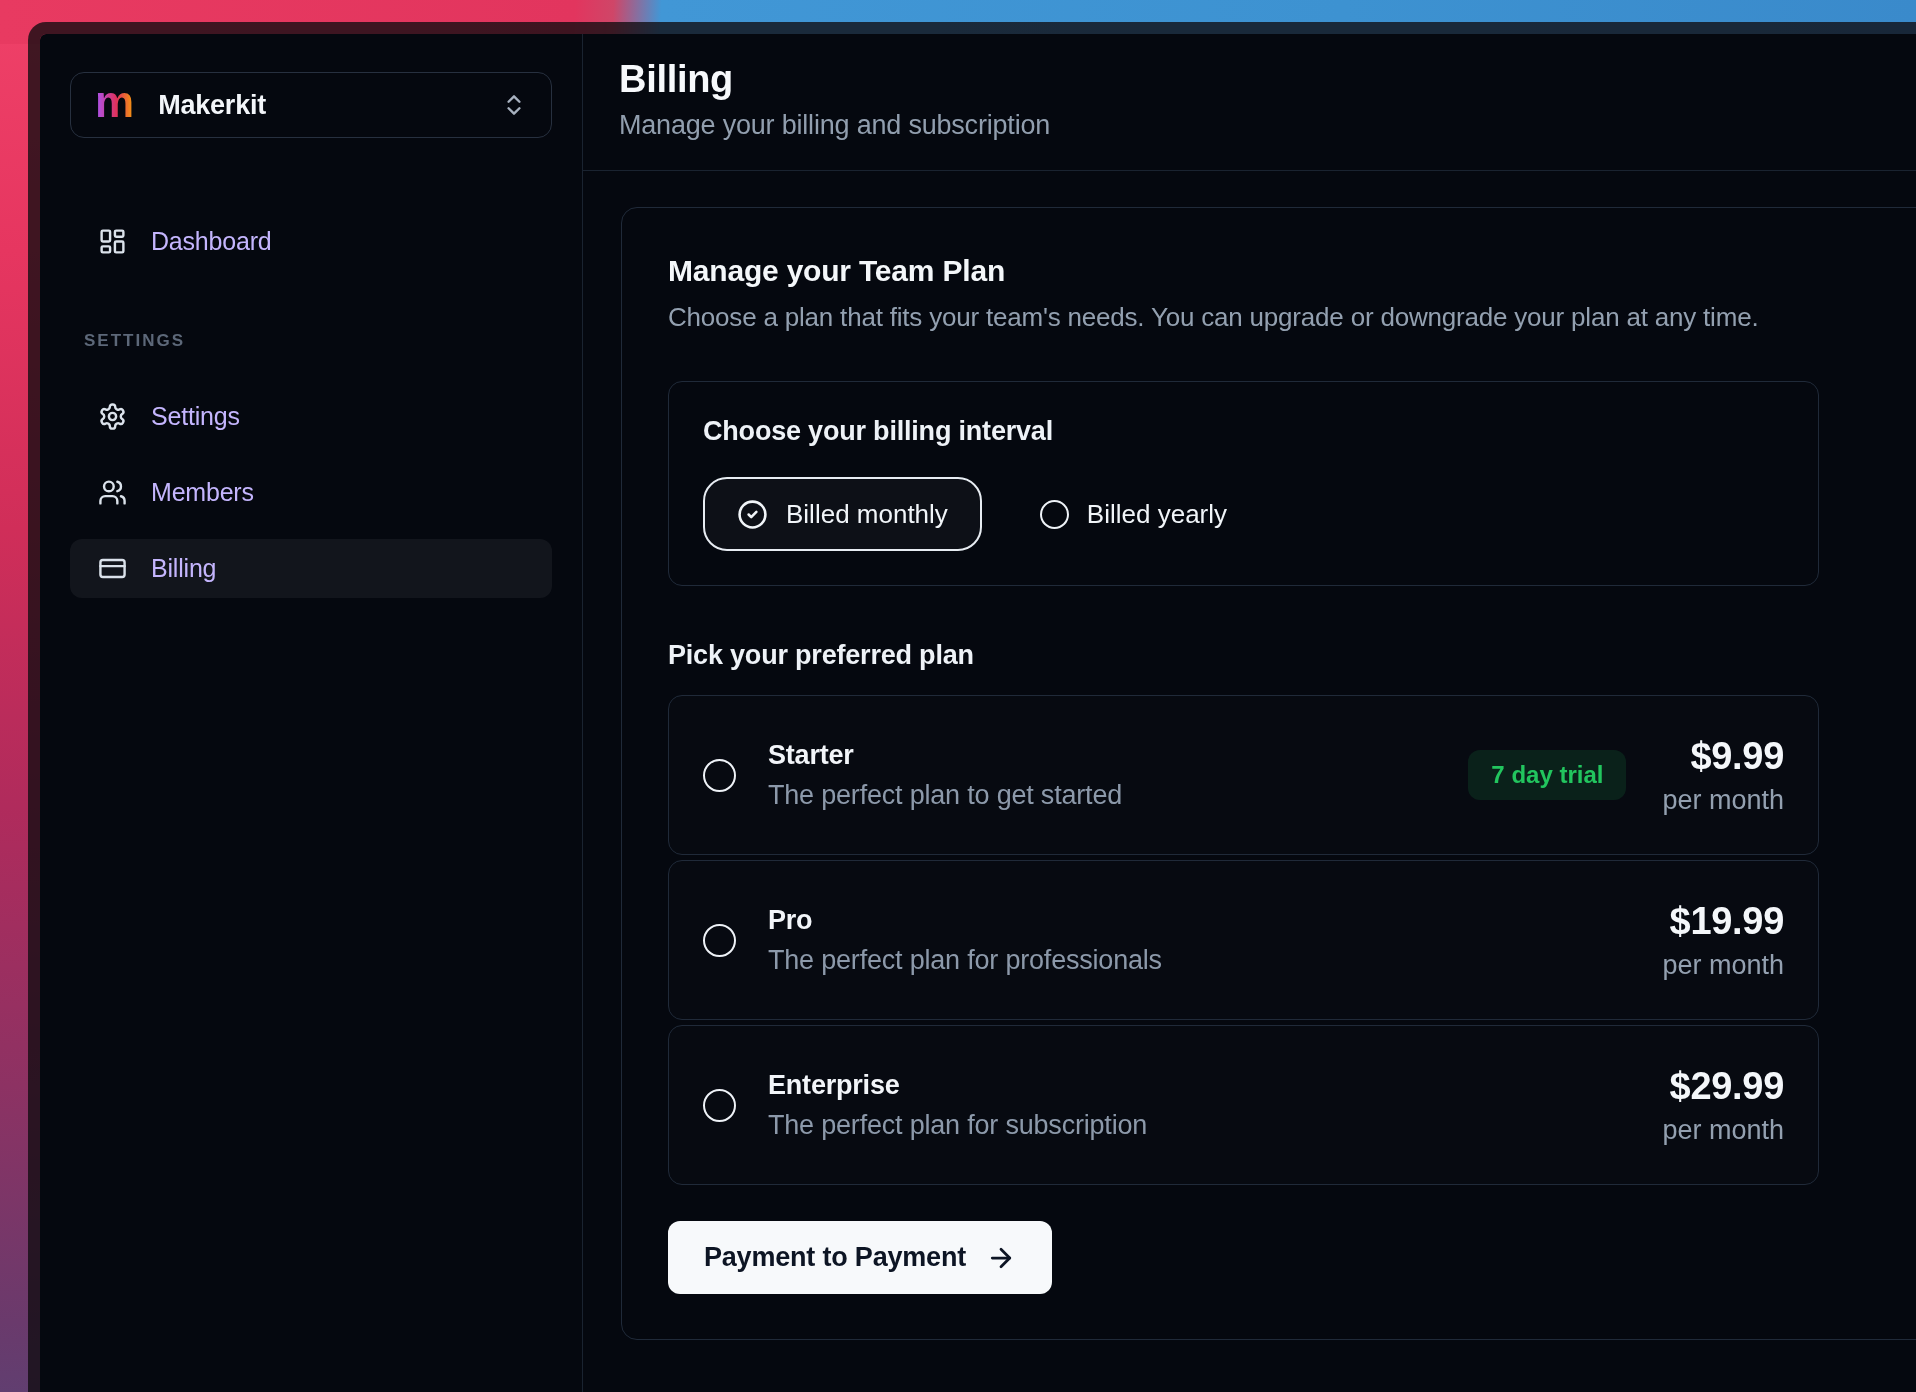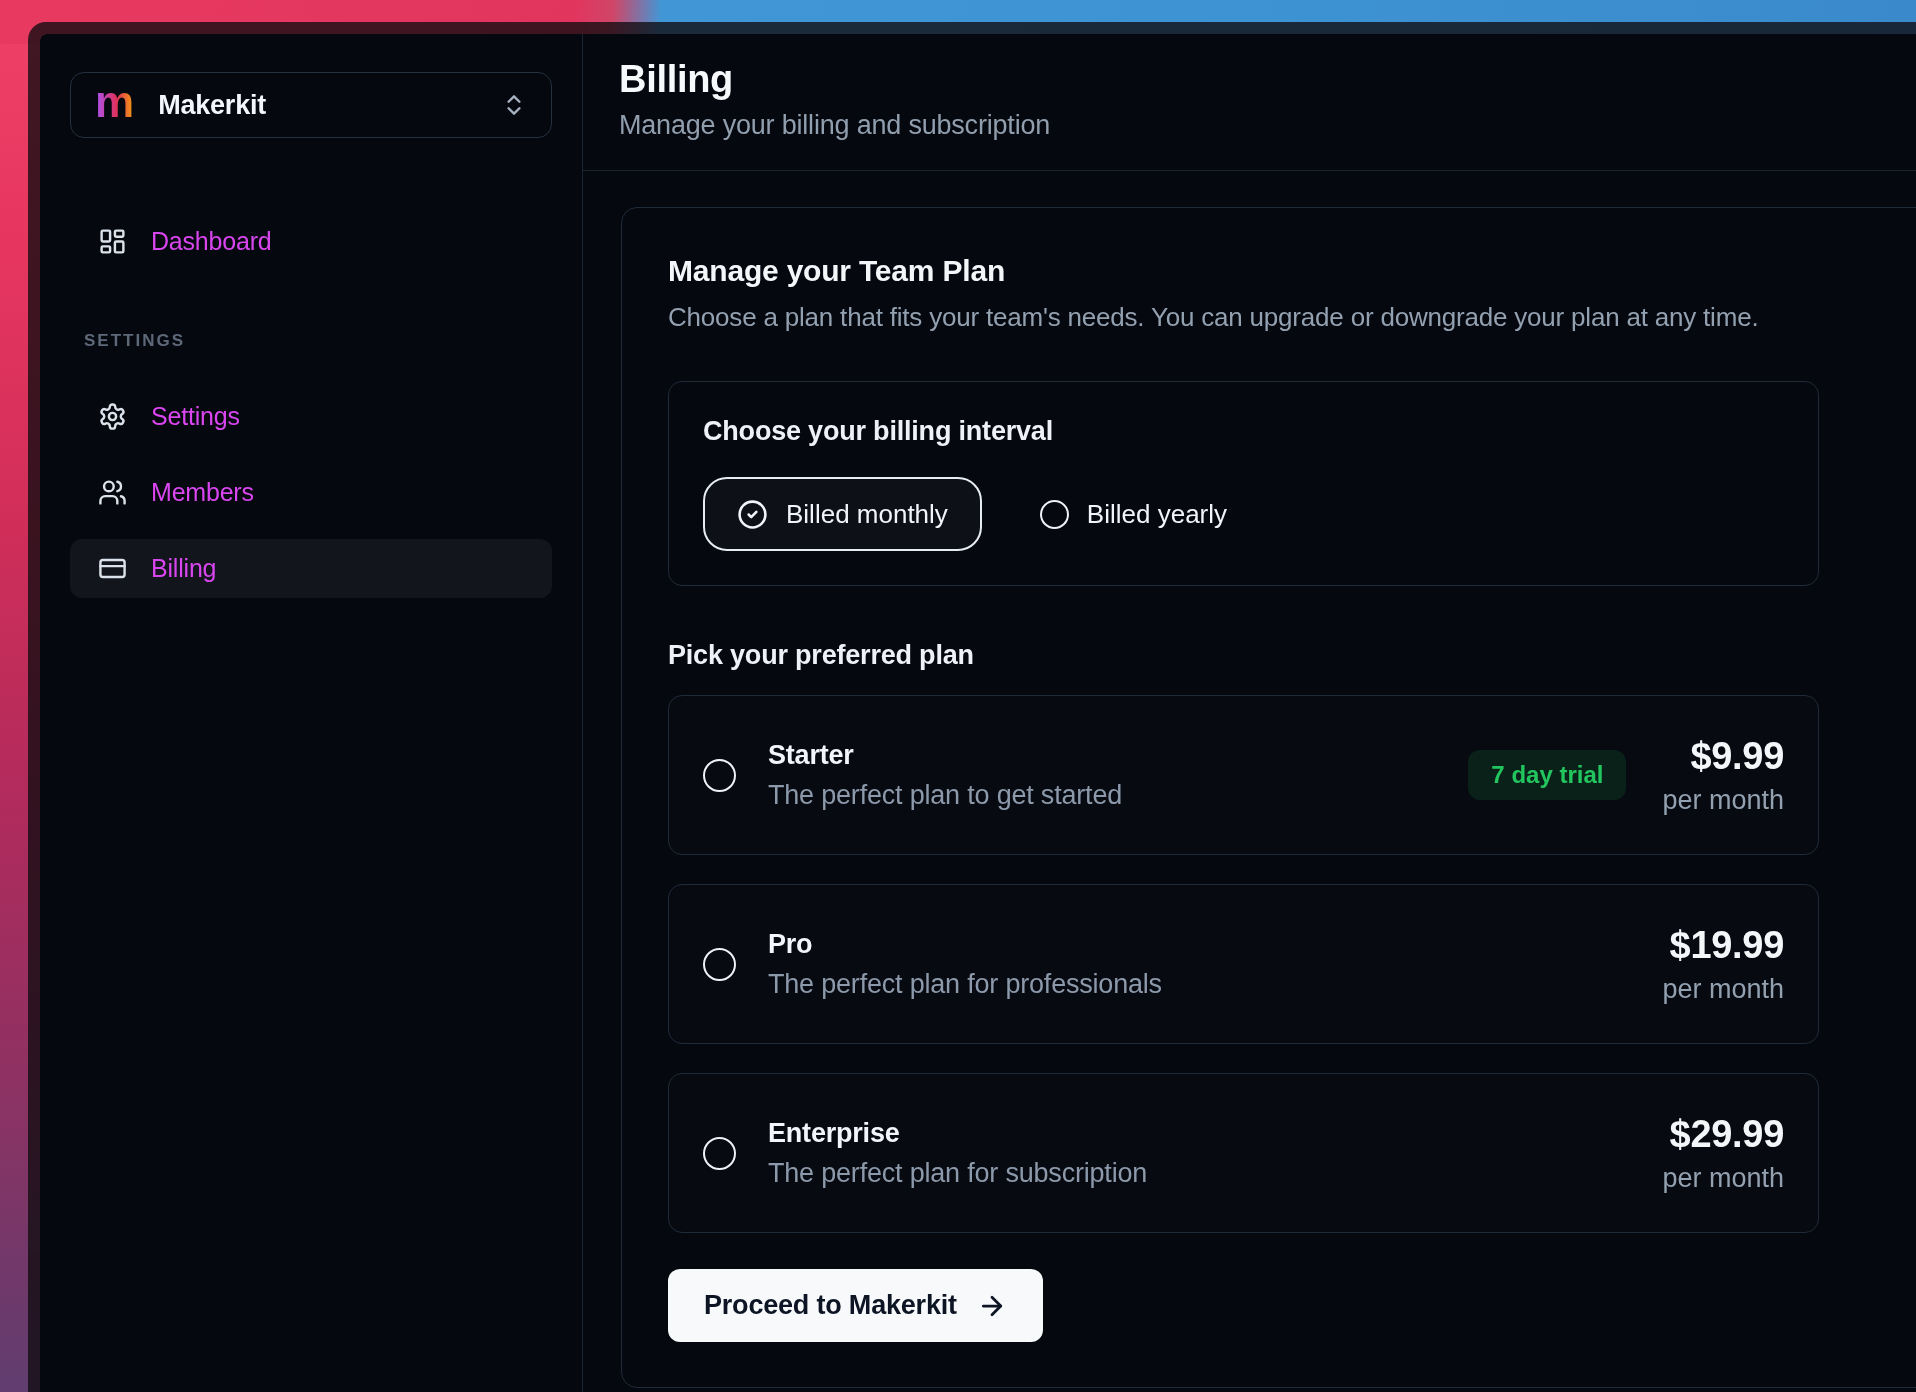--- a/index.html
+++ b/index.html
@@ -39,21 +39,21 @@
     font-size: 44px; font-weight: 700; line-height: 1;
     background: linear-gradient(90deg, #a855f7 0%, #e0315b 55%, #f59e0b 100%);
     -webkit-background-clip: text; background-clip: text; color: transparent;
     margin-top: -6px;
   }
   .ws-name { font-size: 27px; font-weight: 600; color: #f3f6fa; margin-left: 24px; letter-spacing: -0.2px; }
   .ws-chevron { margin-left: auto; color: #a7b1bf; }
   nav { margin-top: 74px; display: flex; flex-direction: column; }
   .nav-item {
     height: 59px; border-radius: 12px; display: flex; align-items: center;
-    padding: 0 28px; gap: 24px; color: #d946ef; font-size: 25px; letter-spacing: -0.2px;
+    padding: 0 28px; gap: 24px; color: #c4b5fd; font-size: 25px; letter-spacing: -0.2px;
     margin-bottom: 17px; cursor: pointer;
   }
   .nav-item .icon { color: #dbe2eb; flex: none; }
   .nav-item.active { background: rgba(255,255,255,0.055); }
   .section-label {
     font-size: 17px; font-weight: 600; letter-spacing: 2px; color: #5d6879;
     padding: 0 14px; margin: 43px 0 36px 0;
   }
   
   .main { flex: 1; min-width: 0; display: flex; flex-direction: column; }
@@ -80,21 +80,21 @@
     font-family: inherit; font-size: 26px; font-weight: 500; cursor: pointer;
   }
   .interval-radio { display: inline-flex; align-items: center; gap: 18px; font-size: 26px; color: #f1f5f9; cursor: pointer; }
   .radio-circle { width: 29px; height: 29px; border: 2.5px solid #eef2f7; border-radius: 50%; flex: none; }
   .pick-title { font-size: 27px; font-weight: 600; color: #eef2f7; margin-top: 54px; letter-spacing: -0.2px; }
   .plan-row {
     width: 1151px; height: 160px; border: 1px solid #202a39; border-radius: 14px;
     background: rgba(255,255,255,0.012);
     display: flex; align-items: center; padding: 0 34px; margin-top: 24px; cursor: pointer;
   }
-  .plan-row + .plan-row { margin-top: 29px; }
+  .plan-row + .plan-row { margin-top: 5px; }
   .plan-radio { width: 33px; height: 33px; border: 2.5px solid #eef2f7; border-radius: 50%; flex: none; }
   .plan-info { margin-left: 32px; }
   .plan-name { font-size: 27px; font-weight: 700; color: #f2f5f9; letter-spacing: -0.2px; }
   .plan-desc { font-size: 27px; color: #8c99aa; margin-top: 9px; letter-spacing: -0.2px; }
   .plan-right { margin-left: auto; display: flex; align-items: center; gap: 36px; }
   .trial-badge {
     background: rgba(34, 197, 94, 0.13); color: #22c55e;
     font-size: 24px; font-weight: 600; padding: 11px 23px; border-radius: 12px;
   }
   .price-block { display: flex; flex-direction: column; align-items: flex-end; }
@@ -245,21 +245,21 @@
           </span>
           <span class="plan-right">
             <span class="price-block">
               <span class="plan-price">$29.99</span>
               <span class="plan-period">per month</span>
             </span>
           </span>
         </div>
 
         <button class="proceed-btn">
-          <span>Proceed to Makerkit</span>
+          <span>Payment to Payment</span>
           <span>
             <svg width="30" height="30" viewBox="0 0 24 24" fill="none" stroke="#0d1524" stroke-width="2.2" stroke-linecap="round" stroke-linejoin="round">
                 <path d="M5 12h14"></path>
                 <path d="m12 5 7 7-7 7"></path>
               </svg>
           </span>
         </button>
       </section>
     </div>
   </main>

